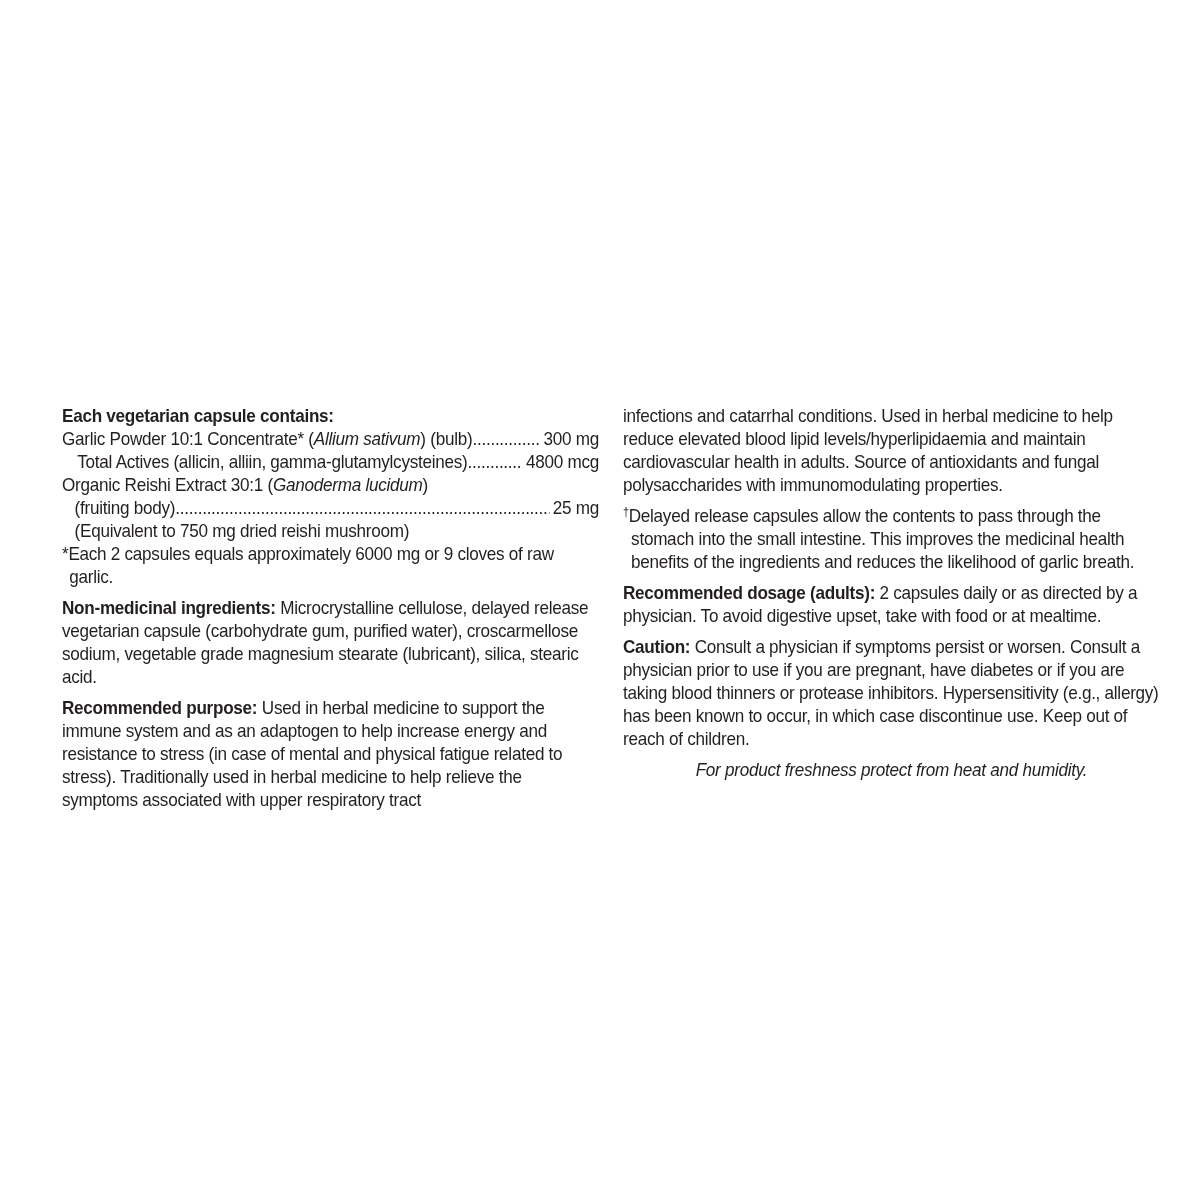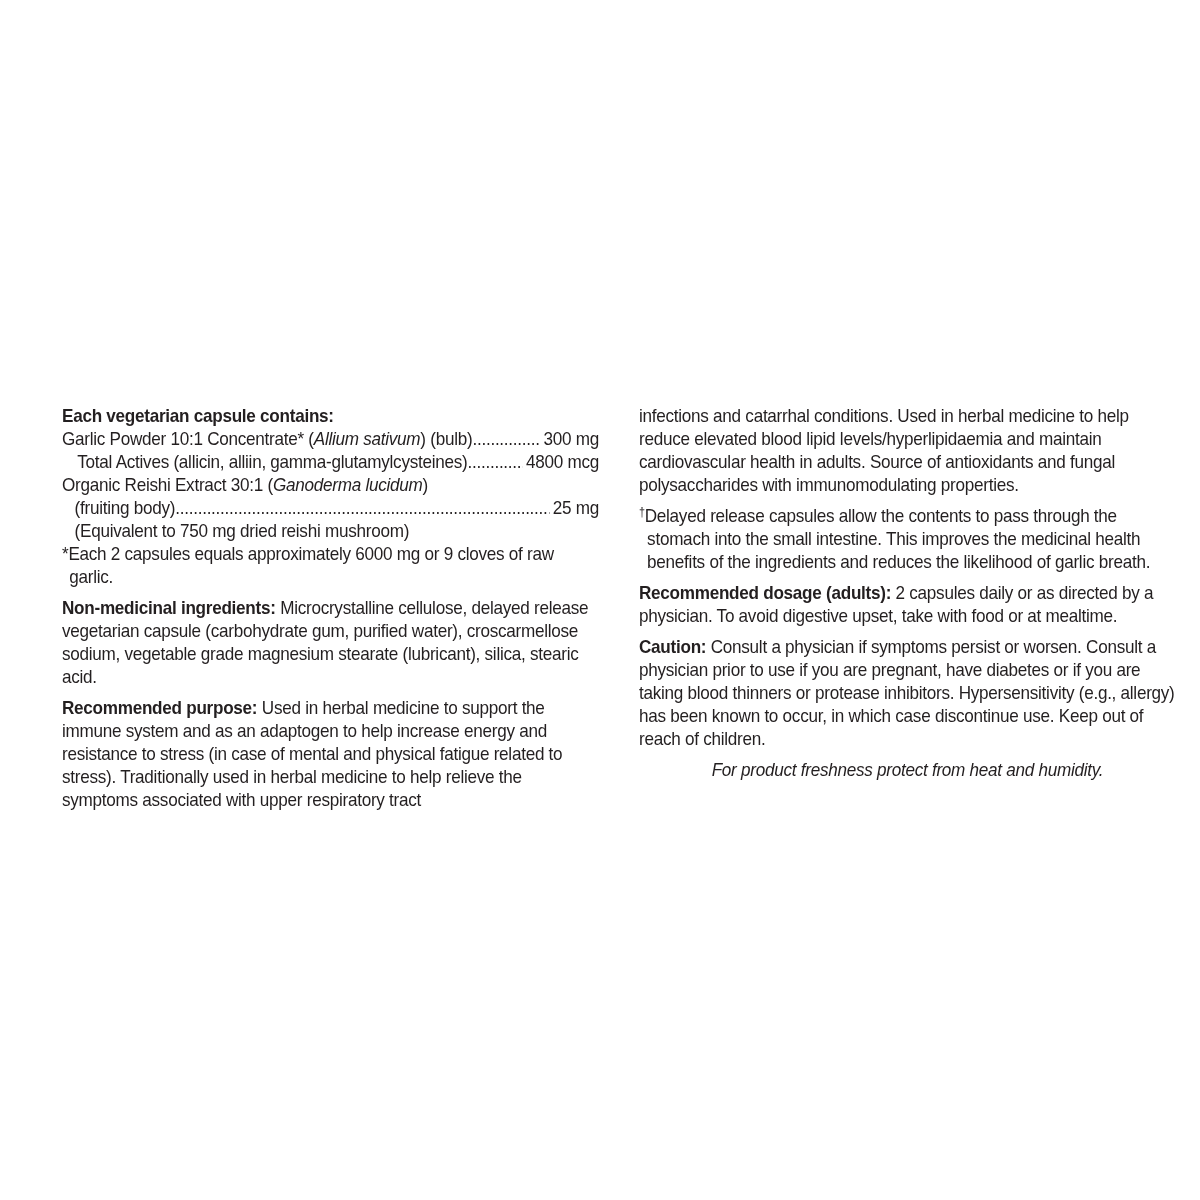--- a/index.html
+++ b/index.html
@@ -14,21 +14,21 @@
     font-family: "Liberation Sans", sans-serif;
     position: relative;
     overflow: hidden;
   }
   .label-block {
     position: absolute;
     top: 404px;
     left: 62px;
     width: 1098px;
     display: flex;
-    gap: 40px;
+    gap: 24px;
   }
   .col {
     width: 537px;
     flex: 0 0 537px;
   }
   
   .condense {
     width: 596px;
     transform: scaleX(0.901);
     transform-origin: 0 0;

